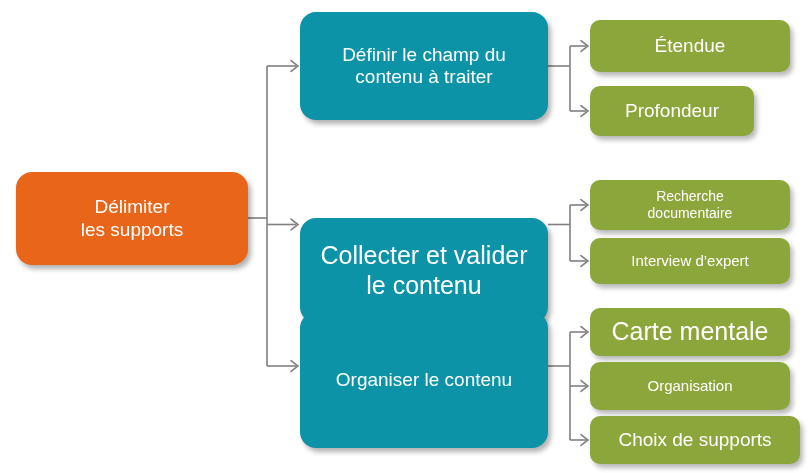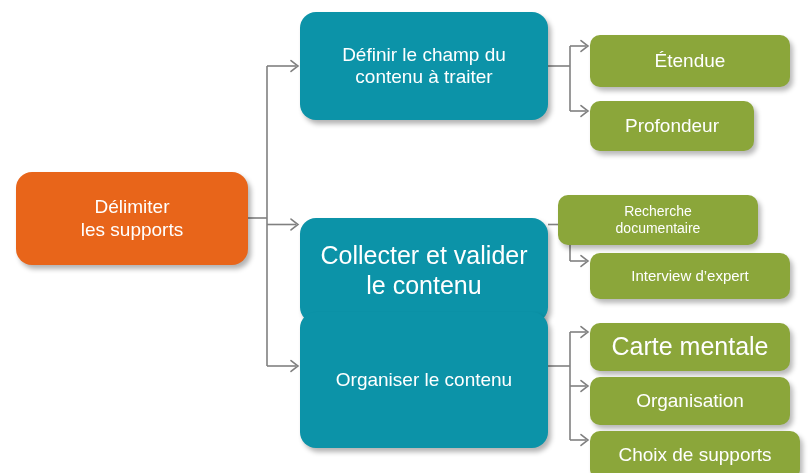--- a/index.html
+++ b/index.html
@@ -43,21 +43,20 @@
     border-radius: 16px;
   }
   .node-mid {
     background: #0c93a8;
     border-radius: 16px;
   }
   .node-leaf {
     background: #8ba63a;
     border-radius: 10px;
     box-shadow: 3px 4px 5px rgba(0,0,0,0.28);
-    margin-top: 15px;
   }
   .node .txt {
     display: block;
     width: 100%;
     white-space: pre-line;
   }
 </style>
 </head>
 <body>
 
@@ -111,34 +110,34 @@
     <span class="txt">Étendue</span>
   </div>
   <div class="node node-leaf" style="left: 590px; top: 86px; width: 164px; height: 50px; font-size: 19px;">
     <span class="txt">Profondeur</span>
   </div>
 
   <div class="node node-mid" style="left: 300px; top: 172px; width: 248px; height: 105px; font-size: 25px; margin-top: 46px;">
     <span class="txt">Collecter et valider
 le contenu</span>
   </div>
-  <div class="node node-leaf" style="left: 558px; top: 180px; width: 200px; height: 50px; font-size: 14px;">
+  <div class="node node-leaf" style="left: 590px; top: 180px; width: 200px; height: 50px; font-size: 14px;">
     <span class="txt">Recherche
 documentaire</span>
   </div>
   <div class="node node-leaf" style="left: 590px; top: 238px; width: 200px; height: 46px; font-size: 15px;">
     <span class="txt">Interview d’expert</span>
   </div>
 
   <div class="node node-mid" style="left: 300px; top: 312px; width: 248px; height: 136px; font-size: 19px;">
     <span class="txt">Organiser le contenu</span>
   </div>
   <div class="node node-leaf" style="left: 590px; top: 308px; width: 200px; height: 48px; font-size: 25px;">
     <span class="txt">Carte mentale</span>
   </div>
-  <div class="node node-leaf" style="left: 590px; top: 362px; width: 200px; height: 48px; font-size: 19px;">
+  <div class="node node-leaf" style="left: 590px; top: 362px; width: 200px; height: 48px; font-size: 15px;">
     <span class="txt">Organisation</span>
   </div>
   <div class="node node-leaf" style="left: 590px; top: 416px; width: 210px; height: 48px; font-size: 19px;">
     <span class="txt">Choix de supports</span>
   </div>
 
 </div>
 
 </body></html>

